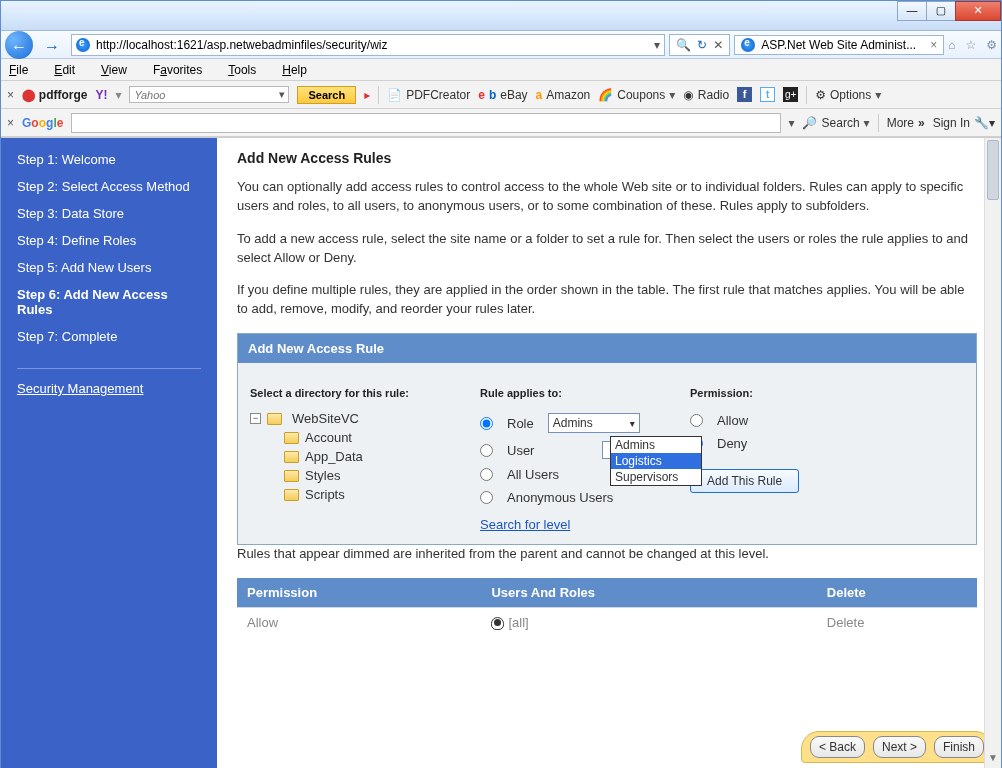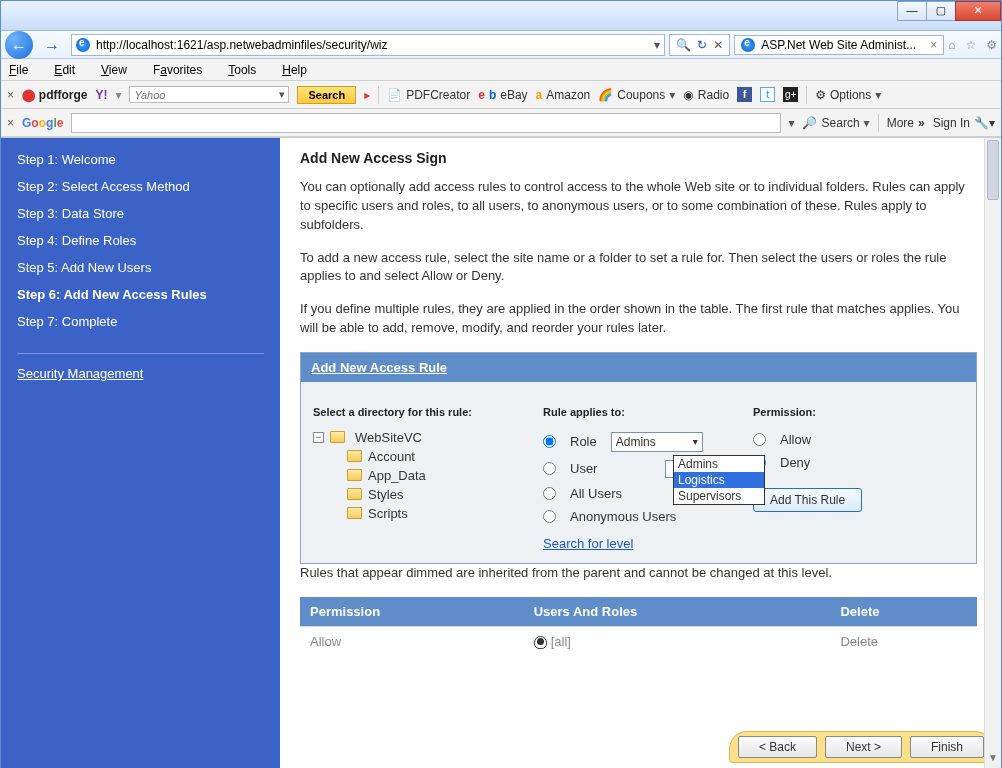--- a/index.html
+++ b/index.html
@@ -111,21 +111,21 @@
   .google-logo .y{color:#f5b400;} .google-logo .g{color:#3aa757;}
   .google-search{flex:1;border:1px solid #b9b9b9;height:20px;background:#fff;}
   
   .main {
     display:flex;
     height: calc(768px - 30px - 28px - 22px - 28px - 28px);
     border-top:1px solid #ccc;
     position:relative;
   }
   .sidebar {
-    width:279px;
+    width:216px;
     background:#3b62c7;
     color:#fff;
     padding:8px 0 0 0;
     font-size:13px;
   }
   .sidebar .step{padding:6px 16px; cursor:pointer;}
   .sidebar .step.active{font-weight:bold;}
   .sidebar hr{border:0;border-top:1px solid #7a95dc;margin:18px 16px 6px;}
   .sidebar .secmgmt{padding:6px 16px;text-decoration:underline;cursor:pointer;}
   .content {
@@ -137,21 +137,21 @@
     font-size:13px;
     color:#333;
     position:relative;
   }
   .content h2{font-size:14px;font-weight:bold;color:#222;margin:2px 0 12px;}
   .content p{margin:0 0 14px;line-height:1.45;}
   
   .panel{border:1px solid #8aa8cc;margin-top:12px;}
   .panel-header{
     background:#5f8dc9;color:#fff;font-weight:bold;
-    padding:7px 10px;font-size:13px;text-decoration:underline;
+    padding:7px 10px;font-size:13px;
   }
   .panel-body{
     background:#eef1f4;padding:12px;
     display:grid;
     grid-template-columns: 220px 200px 160px;
     column-gap:10px;
     position:relative;
   }
   .col h4{font-size:11px;margin:12px 0 10px;font-weight:bold;color:#222;}
   .tree{font-size:13px;}
@@ -189,21 +189,21 @@
   .person-ico{width:13px;height:13px;display:inline-block;background:#fff;border:1px solid #333;border-radius:50% 50% 40% 40%;position:relative;vertical-align:middle;margin-right:4px;}
   .person-ico:before{content:"";position:absolute;width:7px;height:7px;background:#333;border-radius:50%;left:2px;top:1px;}
   
   .wizard-nav{
     position:absolute; right:8px; bottom:6px;
     background:#ffe08a;border:1px solid #d7b750;border-radius:18px 18px 4px 4px;
     padding:4px 8px; display:flex; gap:8px;
   }
   .wizard-btn{
     border:1px solid #888;background:linear-gradient(#fafafa,#e7e7e7);
-    padding:3px 20px;font-size:12px;border-radius:2px;cursor:pointer;
+    padding:3px 8px;font-size:12px;border-radius:9px;cursor:pointer;
   }
   .scrollbar{
     position:absolute;right:0;top:0;bottom:0;width:17px;
     background:#f1f1f1;border-left:1px solid #ddd;
   }
   .scrollbar .thumb{position:absolute;left:2px;right:2px;top:2px;height:60px;background:#cfd6e0;border:1px solid #aeb8c7;border-radius:2px;}
   .scrollbar .arr{position:absolute;left:0;right:0;height:17px;text-align:center;color:#777;font-size:10px;}
   .scrollbar .arr.up{top:0;} .scrollbar .arr.dn{bottom:0;}
   .sq-icon{width:15px;height:15px;display:inline-block;vertical-align:middle;}
   .sq-fb{background:#3b5998;color:#fff;text-align:center;font-weight:bold;font-size:11px;line-height:15px;}
@@ -310,21 +310,21 @@
       <div class="step">Step 3: Data Store</div>
       <div class="step">Step 4: Define Roles</div>
       <div class="step">Step 5: Add New Users</div>
       <div class="step active">Step 6: Add New Access Rules</div>
       <div class="step">Step 7: Complete</div>
       <hr>
       <div class="secmgmt">Security Management</div>
     </div>
 
     <div class="content">
-      <h2>Add New Access Sign</h2>
+      <h2>Add New Access Rules</h2>
       <p>You can optionally add access rules to control access to the whole Web site or to individual folders. Rules can apply to specific users and roles, to all users, to anonymous users, or to some combination of these. Rules apply to subfolders.</p>
       <p>To add a new access rule, select the site name or a folder to set a rule for. Then select the users or roles the rule applies to and select Allow or Deny.</p>
       <p>If you define multiple rules, they are applied in the order shown in the table. The first rule that matches applies. You will be able to add, remove, modify, and reorder your rules later.</p>
 
       <div class="panel">
         <div class="panel-header">Add New Access Rule</div>
         <div class="panel-body">
 
           <div class="col">
             <h4>Select a directory for this rule:</h4>

